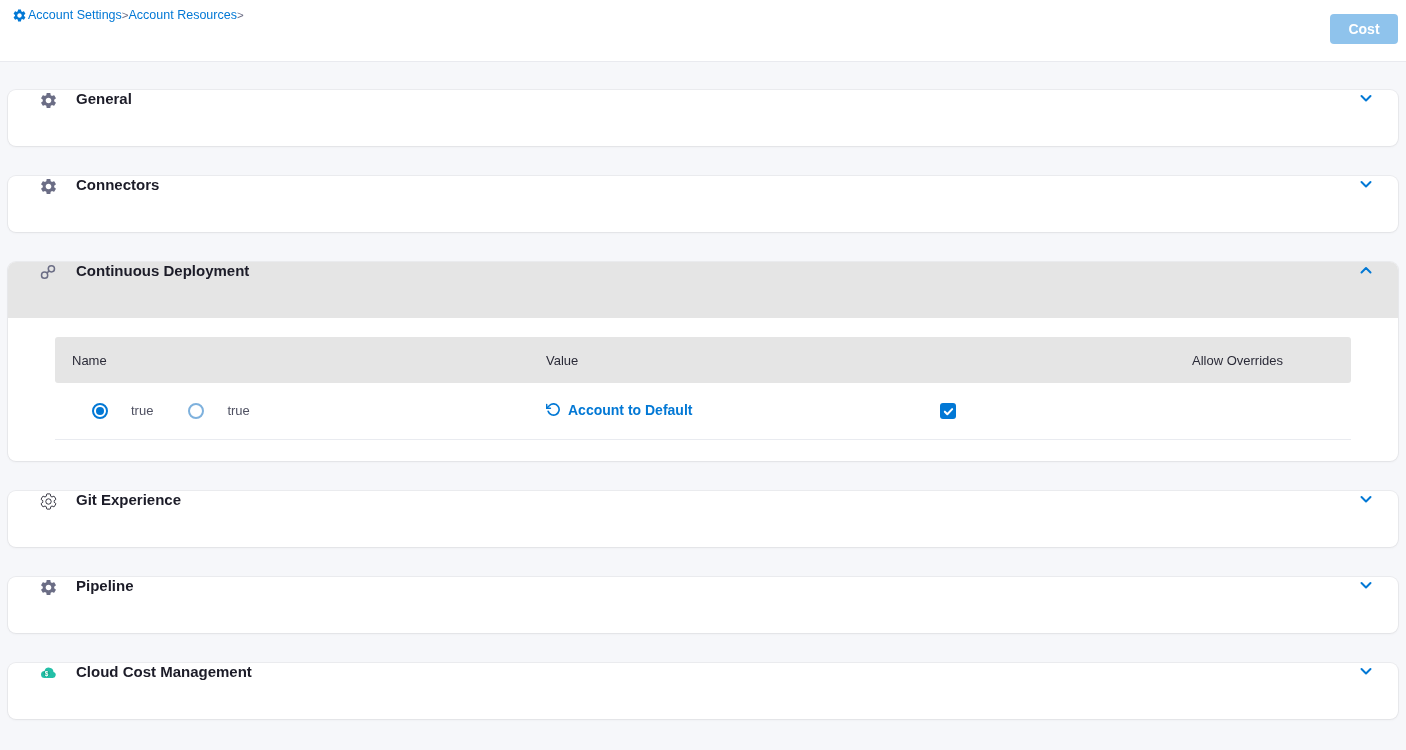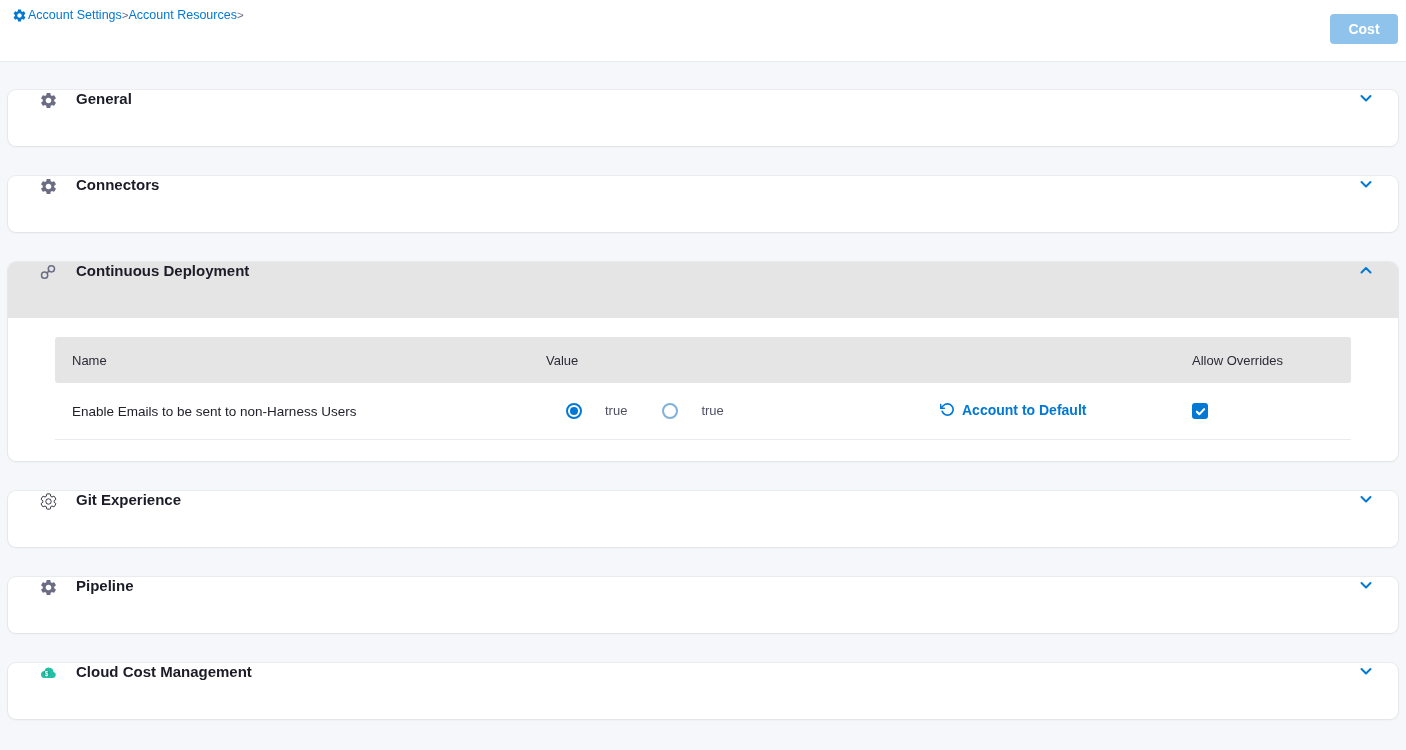--- a/index.html
+++ b/index.html
@@ -138,21 +138,20 @@
           </svg>
       </span>
     </div>
     <div class="cd-body">
       <div class="tbl-head">
         <span>Name</span>
         <span>Value</span>
         <span>Allow Overrides</span>
       </div>
       <div class="tbl-row">
-        <span>Enable Emails to be sent to non-Harness Users</span>
         <span class="value-cell">
           <span class="radio-opt">
             <span class="radio on"></span>
             <span class="radio-label">true</span>
           </span>
           <span class="radio-opt">
             <span class="radio off"></span>
             <span class="radio-label">true</span>
           </span>
         </span>

